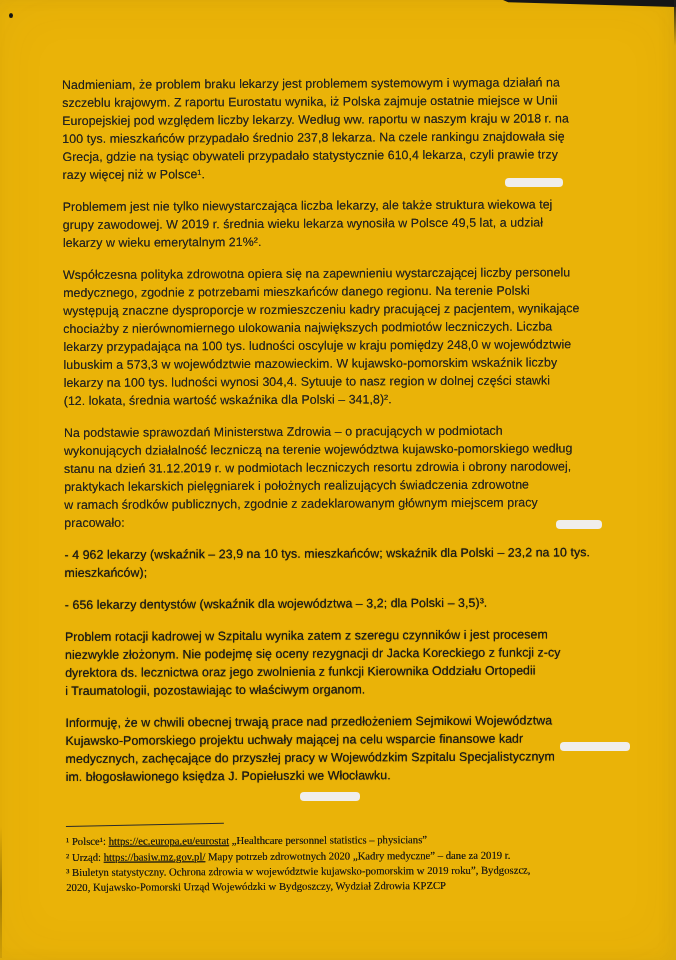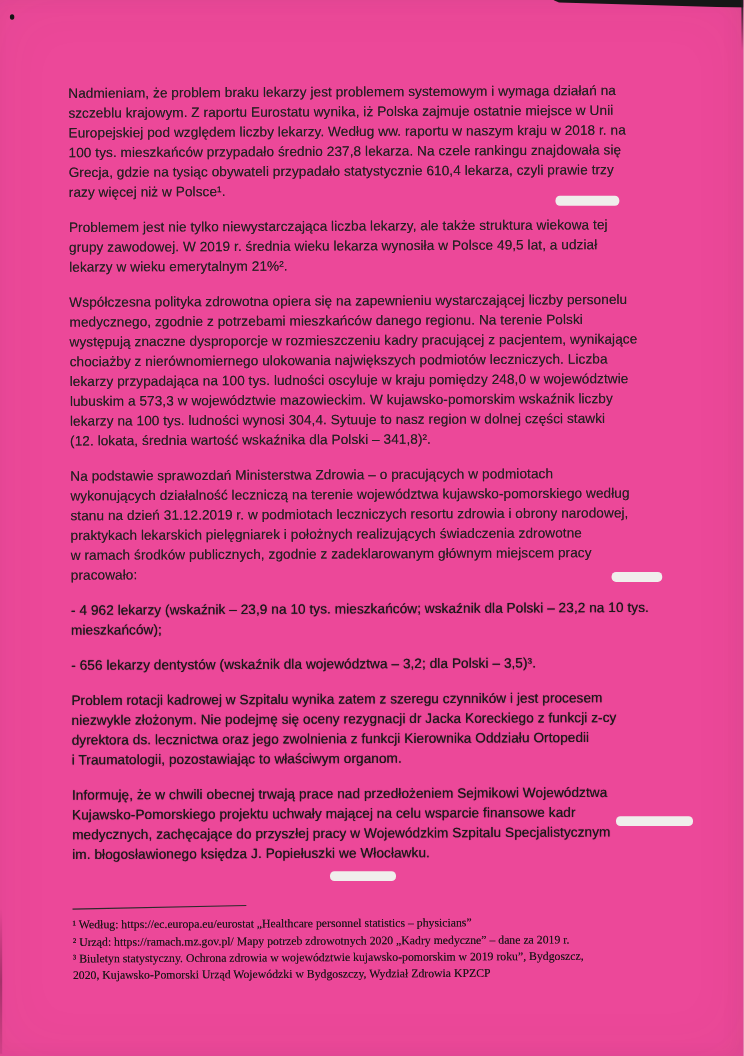--- a/index.html
+++ b/index.html
@@ -3,21 +3,21 @@
 <meta charset="utf-8">
 <style>
   html, body { margin:0; padding:0; }
   body {
     width:676px; height:960px;
     background:#e9e9e9;
     font-family:"Liberation Sans", sans-serif;
   }
   .page {
     position:relative; width:676px; height:960px;
-    background:#ec4899; overflow:hidden;
+    background:#eab308; overflow:hidden;
     box-shadow: inset 0 0 55px rgba(70,70,60,0.05), inset -6px 0 16px rgba(70,70,60,0.05);
   }
   .doc {
     position:absolute; left:62px; top:76px; width:600px;
     transform:rotate(-0.3deg); transform-origin:0 0;
   }
   .para {
     margin:0 0 14px 0;
     font-size:12.4px; line-height:18px;
     color:#222; white-space:pre-line;
@@ -32,21 +32,21 @@
     color:#161616;
     text-shadow:0 0 0.5px rgba(0,0,0,0.55);
   }
   .fn-sep {
     width:158px; height:0;
     border-top:1.6px solid #2b2b2b;
     transform:rotate(-0.9deg); transform-origin:0 0;
     margin:0 0 7px 0;
   }
   .fn { margin:0 0 1px 0; white-space:pre-line; }
-  .fn-link { color:#161616; cursor:pointer; }
+  .fn-link { text-decoration:underline; color:#161616; cursor:pointer; }
   
   .corner-tr {
     position:absolute; top:0; left:503px; right:0; height:7px;
     background:#161616;
     clip-path:polygon(0 0, 100% 0, 100% 100%, 3% 32%, 0 0);
   }
   .edge-r {
     position:absolute; top:0; right:0; width:2px; height:46px;
     background:linear-gradient(#1d1d1d, rgba(0,0,0,0));
   }
@@ -109,20 +109,20 @@
 niezwykle złożonym. Nie podejmę się oceny rezygnacji dr Jacka Koreckiego z funkcji z-cy
 dyrektora ds. lecznictwa oraz jego zwolnienia z funkcji Kierownika Oddziału Ortopedii
 i Traumatologii, pozostawiając to właściwym organom.</p>
     <p class="para heavy">Informuję, że w chwili obecnej trwają prace nad przedłożeniem Sejmikowi Województwa
 Kujawsko-Pomorskiego projektu uchwały mającej na celu wsparcie finansowe kadr
 medycznych, zachęcające do przyszłej pracy w Wojewódzkim Szpitalu Specjalistycznym
 im. błogosławionego księdza J. Popiełuszki we Włocławku.</p>
 
     <div class="footnotes">
       <div class="fn-sep"></div>
-      <p class="fn"><span>¹ Według: </span><span class="fn-link">https://ec.europa.eu/eurostat</span><span> „Healthcare personnel statistics – physicians”</span></p>
-      <p class="fn"><span>² Urząd: </span><span class="fn-link">https://ramach.mz.gov.pl/</span><span> Mapy potrzeb zdrowotnych 2020 „Kadry medyczne” – dane za 2019 r.</span></p>
+      <p class="fn"><span>¹ Polsce¹: </span><span class="fn-link">https://ec.europa.eu/eurostat</span><span> „Healthcare personnel statistics – physicians”</span></p>
+      <p class="fn"><span>² Urząd: </span><span class="fn-link">https://basiw.mz.gov.pl/</span><span> Mapy potrzeb zdrowotnych 2020 „Kadry medyczne” – dane za 2019 r.</span></p>
       <p class="fn">³ Biuletyn statystyczny. Ochrona zdrowia w województwie kujawsko-pomorskim w 2019 roku”, Bydgoszcz,
 2020, Kujawsko-Pomorski Urząd Wojewódzki w Bydgoszczy, Wydział Zdrowia KPZCP</p>
     </div>
   </div>
 
 </div>
 
 </body></html>

